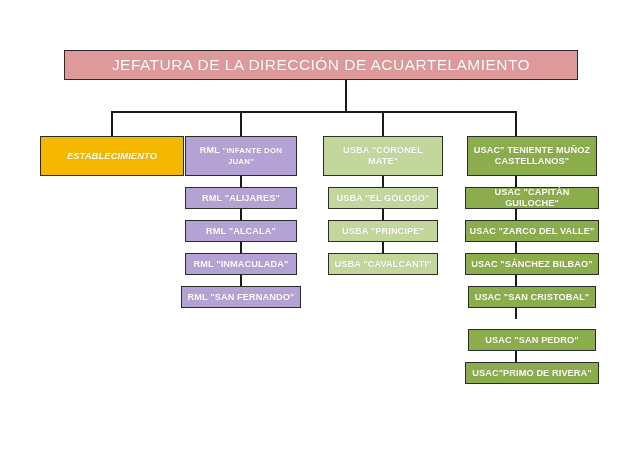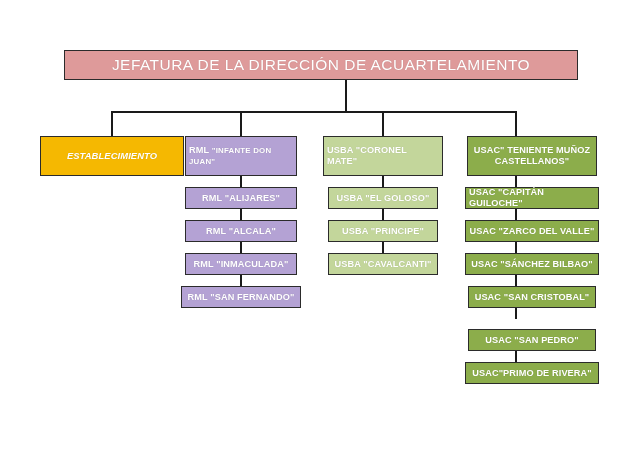--- a/index.html
+++ b/index.html
@@ -31,21 +31,21 @@
   .line.h { height: 2px; }
 
   
   .node {
     position: absolute;
     box-sizing: border-box;
     border: 1.6px solid #2b2b2b;
     display: flex;
     align-items: center;
     justify-content: center;
-    text-align: left;
+    text-align: center;
     color: #ffffff;
     line-height: 1.15;
     letter-spacing: 0.1px;
     padding: 1px 3px;
     text-shadow: 0 0 1px rgba(0,0,0,0.18);
   }
 
   
   .node.root {
     font-size: 15.5px;

